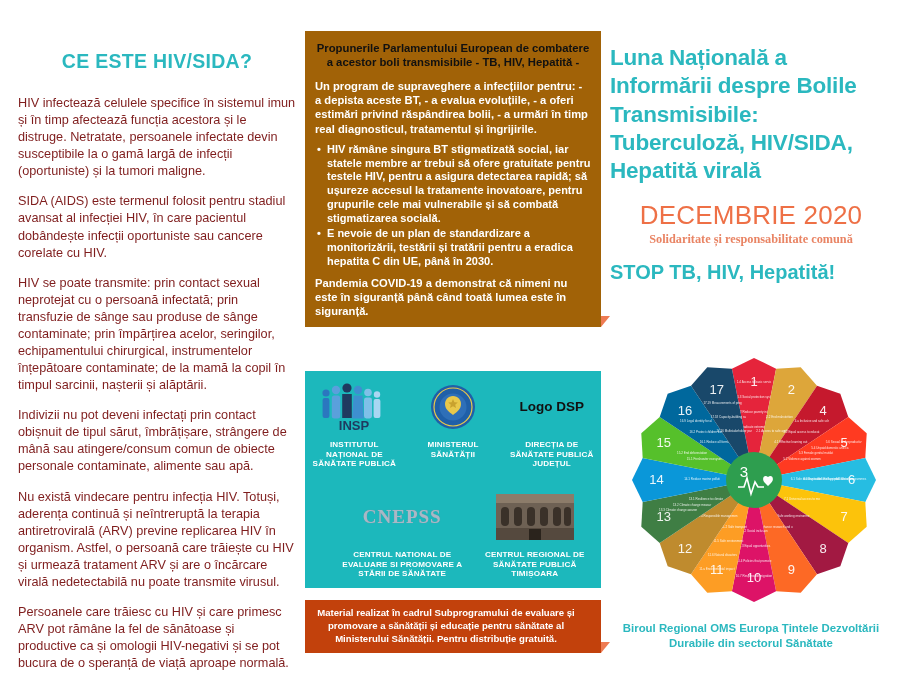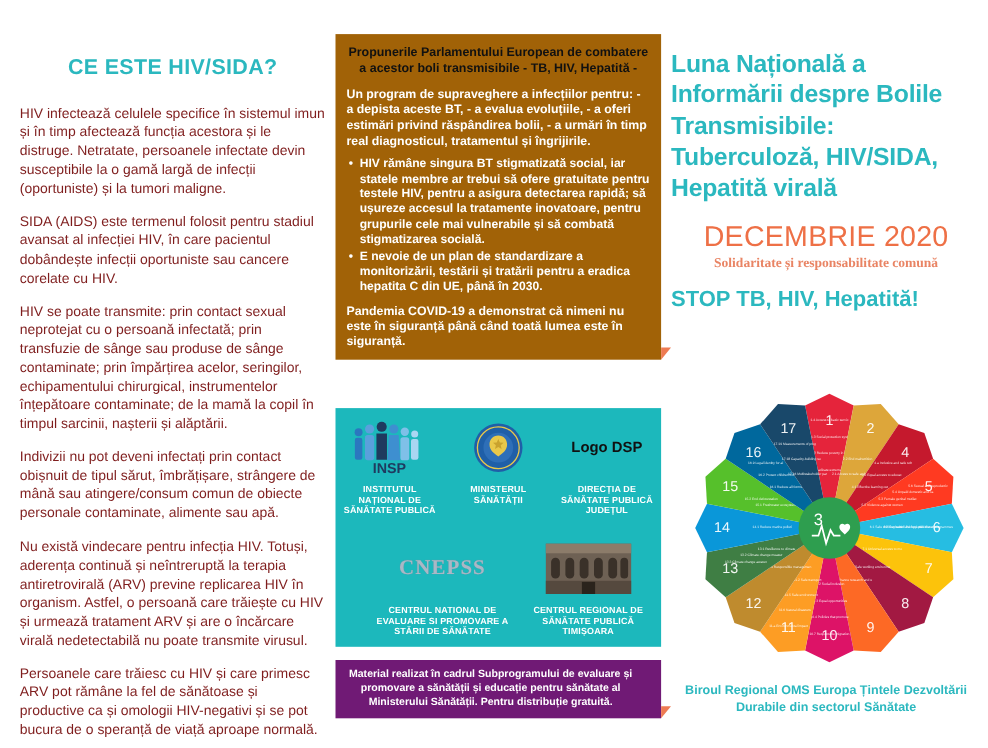--- a/index.html
+++ b/index.html
@@ -146,21 +146,21 @@
     color: #A9B8C6;
     text-shadow: 0 0 1px #7f8f9f;
     font-family: "Liberation Serif", serif;
   }
 
   
   .orange-strip {
     position: absolute;
     left: 305px; top: 600px;
     width: 296px;
-    background: #701a75;
+    background: #c2410c;
     padding: 7px 23px 8px 9px;
   }
   .orange-strip .notch {
     position: absolute;
     right: -9px; bottom: 0px;
     width: 0; height: 0;
     border-left: 9px solid #EE7B53;
     border-bottom: 11px solid transparent;
   }
   .strip-text {

